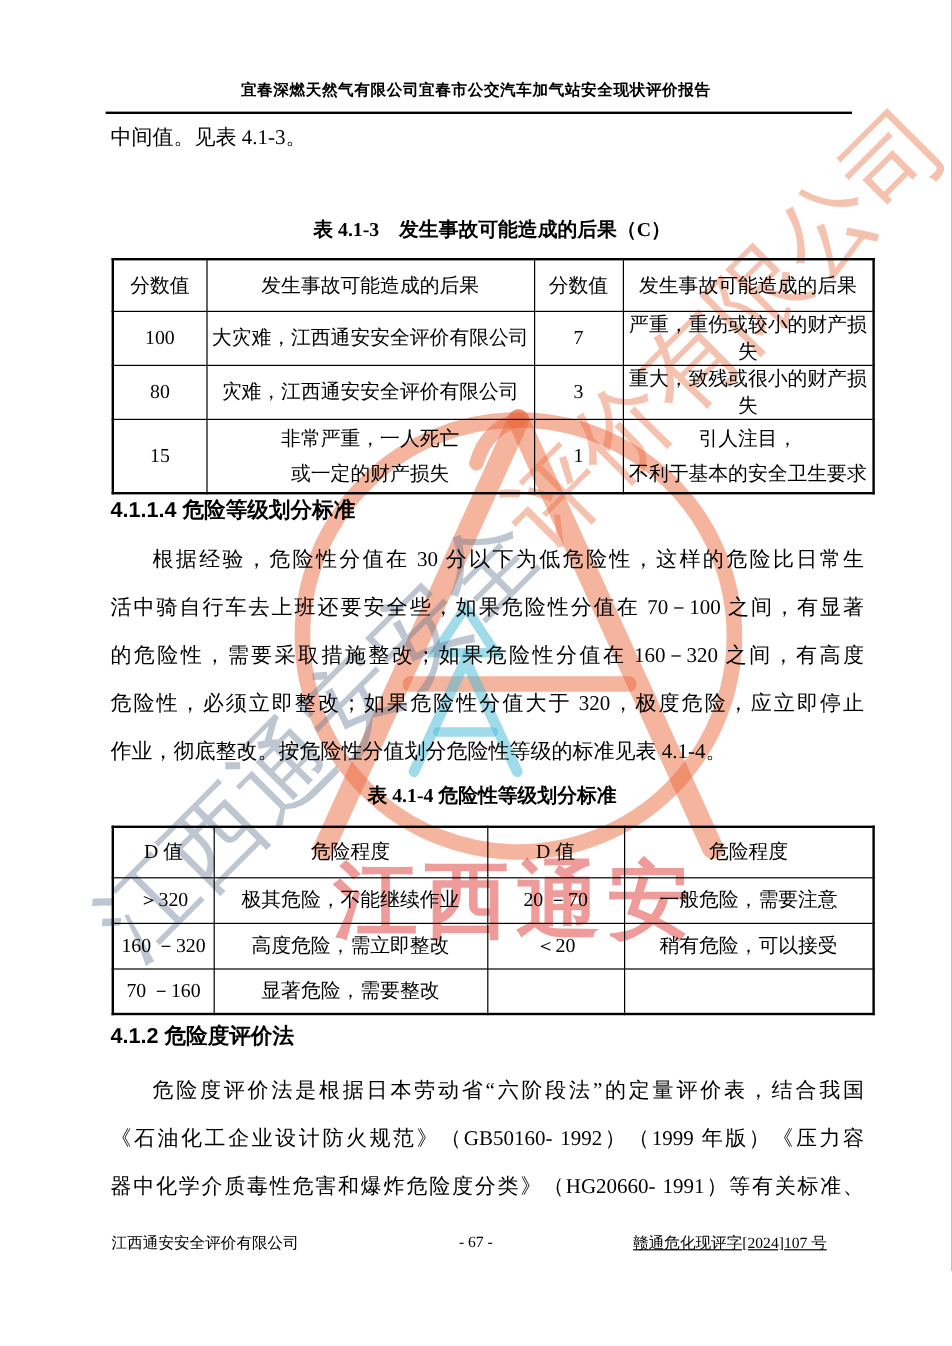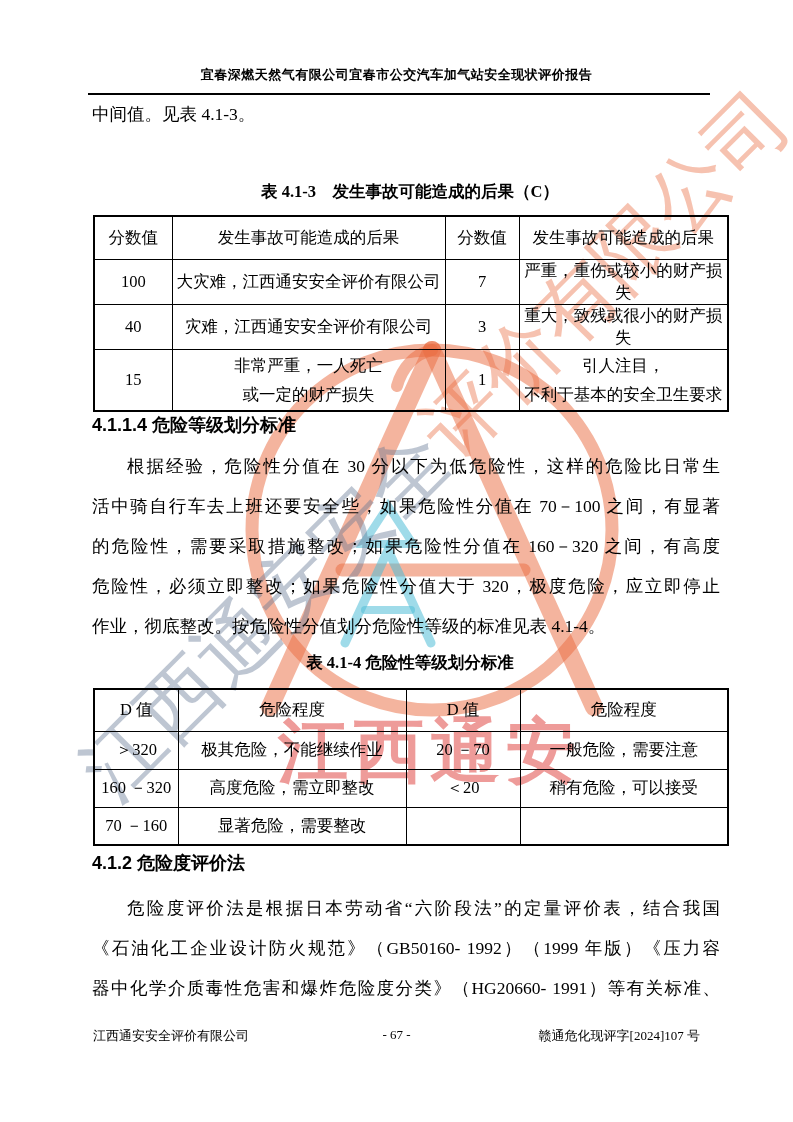--- a/index.html
+++ b/index.html
@@ -35,21 +35,21 @@
   .t1 tr.hrow{height:43px;}
   .t1 tr.r1,.t1 tr.r2{height:42px;}
   .t1 tr.r3{height:62px;}
   .t2 tr.hrow{height:42px;}
   .t2 tr.r1,.t2 tr.r2,.t2 tr.r3{height:38px;}
   .cell-2line div{line-height:29px;}
   
   .footer{top:1027px;left:0;width:793px;height:18px;font-size:13px;}
   .footer .f-left{position:absolute;left:93px;}
   .footer .f-center{position:absolute;left:0;width:793px;text-align:center;}
-  .footer .f-right{position:absolute;right:93px;}
+  .footer .f-right{position:absolute;right:104px;text-decoration:underline;}
   
   .wm{position:absolute;inset:0;z-index:0;pointer-events:none;}
   .content{position:absolute;inset:0;z-index:1;border-radius:17px;}
   .wm-logo{position:absolute;left:222px;top:322px;}
   .wm-monogram{position:absolute;left:333px;top:498px;}
   .wm-diag{
     position:absolute;left:-45px;top:400px;width:960px;height:90px;
     transform:rotate(-45deg);transform-origin:50% 50%;
     font-size:80px;line-height:90px;white-space:pre;text-align:center;
   }
@@ -105,21 +105,21 @@
         <td>分数值</td>
         <td>发生事故可能造成的后果</td>
       </tr>
       <tr class="r1">
         <td>100</td>
         <td>大灾难，江西通安安全评价有限公司</td>
         <td>7</td>
         <td>严重，重伤或较小的财产损失</td>
       </tr>
       <tr class="r2">
-        <td>40</td>
+        <td>80</td>
         <td>灾难，江西通安安全评价有限公司</td>
         <td>3</td>
         <td>重大，致残或很小的财产损失</td>
       </tr>
       <tr class="r3">
         <td>15</td>
         <td class="cell-2line">
           <div>非常严重，一人死亡</div>
           <div>或一定的财产损失</div>
         </td>

